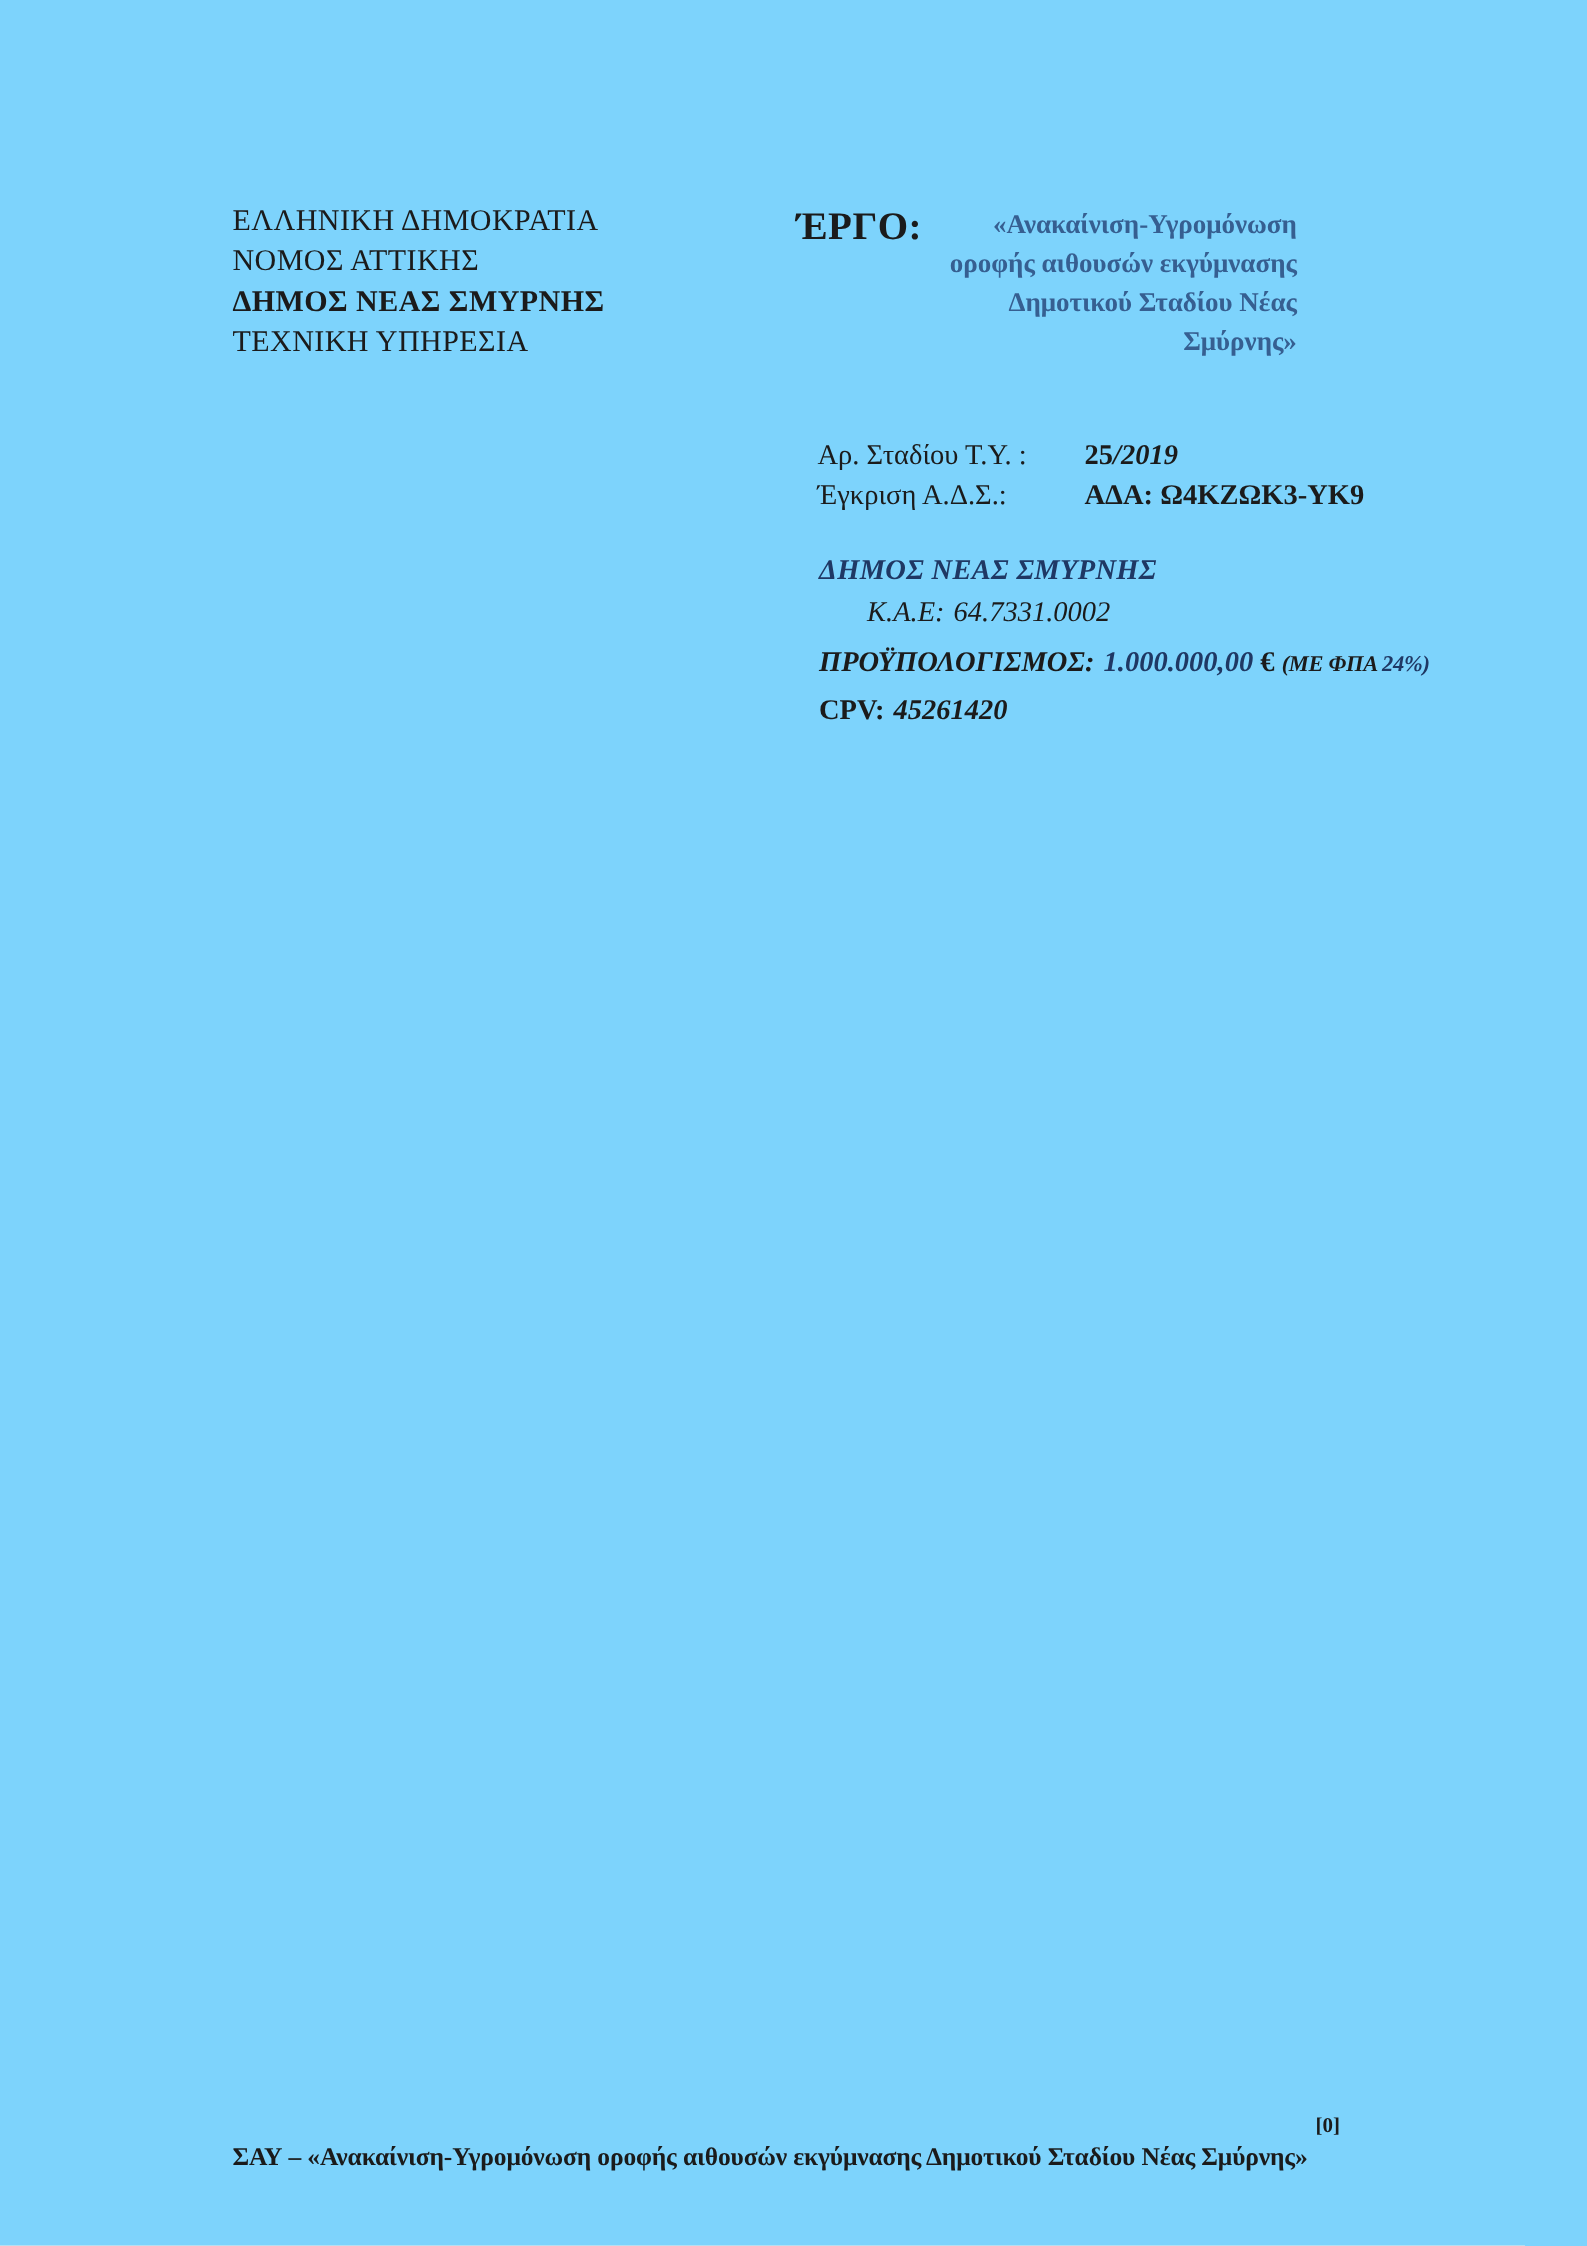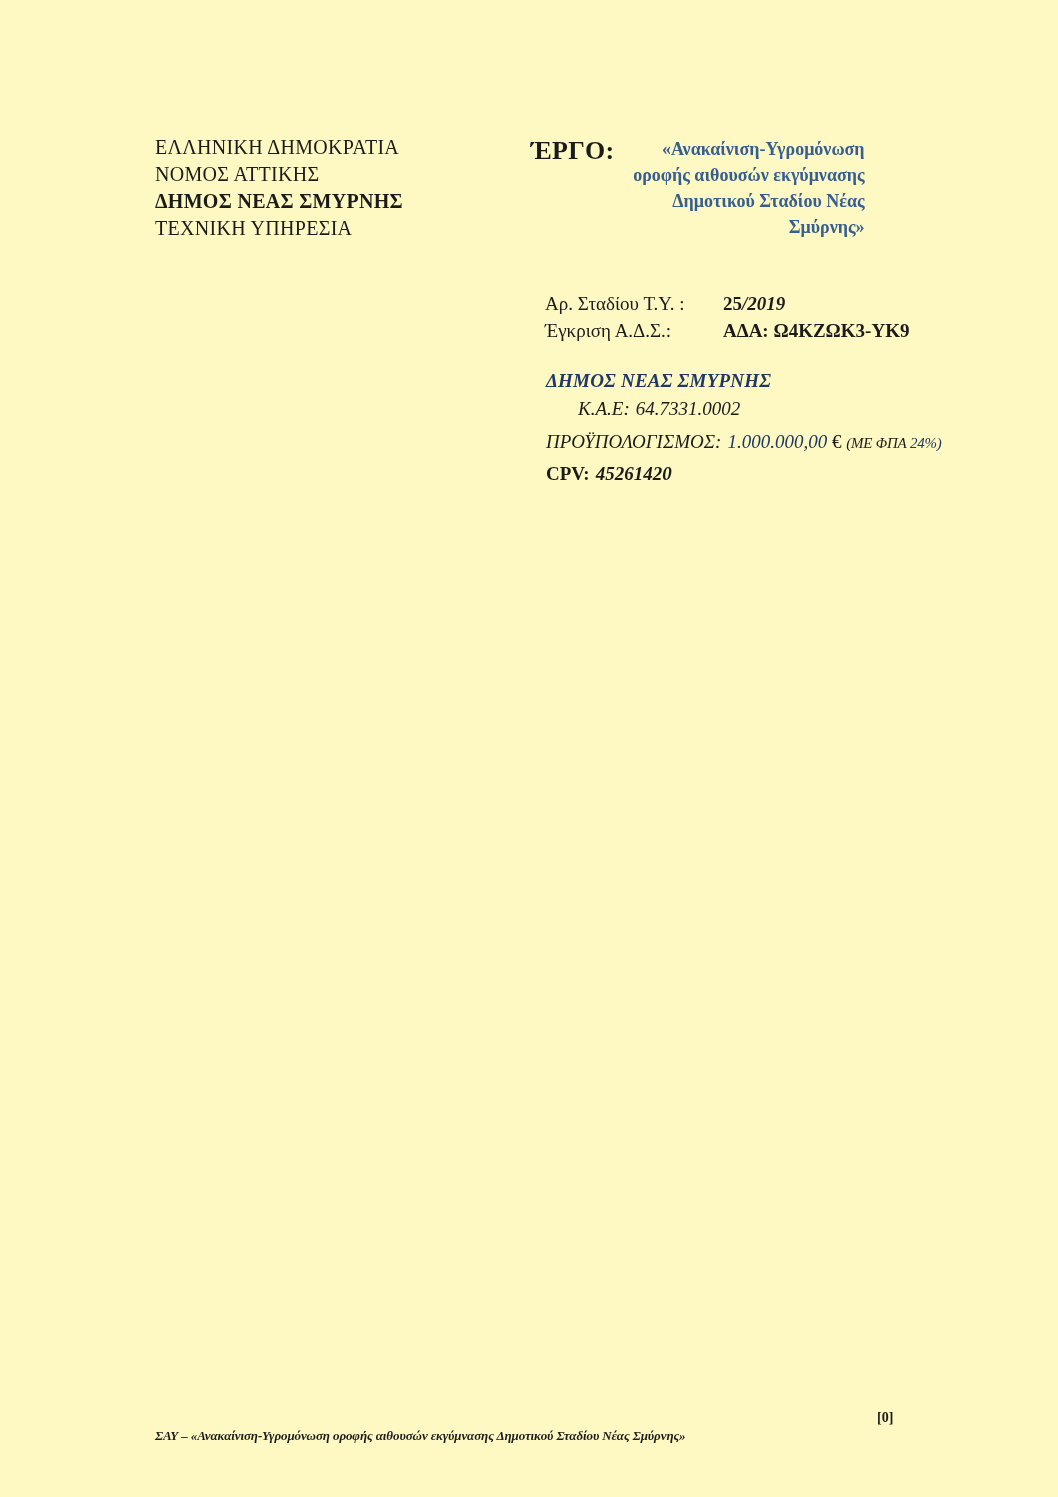--- a/index.html
+++ b/index.html
@@ -1,20 +1,20 @@
 <!DOCTYPE html>
 <html><head>
 <meta charset="utf-8">
 <style>
   html,body{margin:0;padding:0;background:#e8e8e8;}
   .page{
     position:relative;
     width:1058px;height:1497px;
     margin:0 auto;
-    background:#fef9c3;
+    background:#7dd3fc;
     font-family:"Liberation Serif","DejaVu Serif",serif;
     color:#1b1b1b;
     overflow:hidden;
   }
 
   
   .header-left{
     position:absolute;left:155px;top:134px;
     font-size:20px;line-height:27px;letter-spacing:.3px;
   }
@@ -46,21 +46,21 @@
 
   
   .funding-block{
     position:absolute;left:546px;top:368px;font-size:19px;line-height:26px;
   }
   .municipality{
     color:#1F3864;font-weight:700;font-style:italic;margin-bottom:2px;letter-spacing:.2px;
   }
   .kae-line{font-weight:400;font-style:italic;margin-bottom:7px;margin-left:32px;}
   .kae-line .val{margin-left:6px;}
-  .budget-line{font-weight:400;font-style:italic;margin-bottom:5px;}
+  .budget-line{font-weight:700;font-style:italic;margin-bottom:5px;}
   .budget-line .val{margin-left:6px;}
   .navy{color:#1F3864;}
   .euro{font-style:normal;}
   .vat{font-size:15px;letter-spacing:-.2px;}
   .cpv-line{font-size:19px;}
   .cpv-label{font-weight:700;}
   .cpv-value{font-weight:700;font-style:italic;margin-left:6px;}
 
   
   .title-block{
@@ -70,21 +70,21 @@
   .main-title .cap{font-size:70px;}
   .main-title .sc{font-size:46px;}
   .subtitle{font-weight:700;font-size:40px;margin-top:2px;}
   .legal-ref{font-weight:700;font-size:22px;margin-top:20px;letter-spacing:.2px;}
 
   
   .page-number{
     position:absolute;left:877px;top:1410px;font-size:14px;font-weight:700;
   }
   .footer-text{
-    position:absolute;left:155px;top:1428px;font-size:13px;font-weight:700;font-style:italic;
+    position:absolute;left:155px;top:1428px;font-size:17px;font-weight:700;
     letter-spacing:-.1px;
   }
 </style>
 </head>
 <body>
 
 <div class="page">
 
   <div class="header-left">
     <div class="line">ΕΛΛΗΝΙΚΗ ΔΗΜΟΚΡΑΤΙΑ</div>

